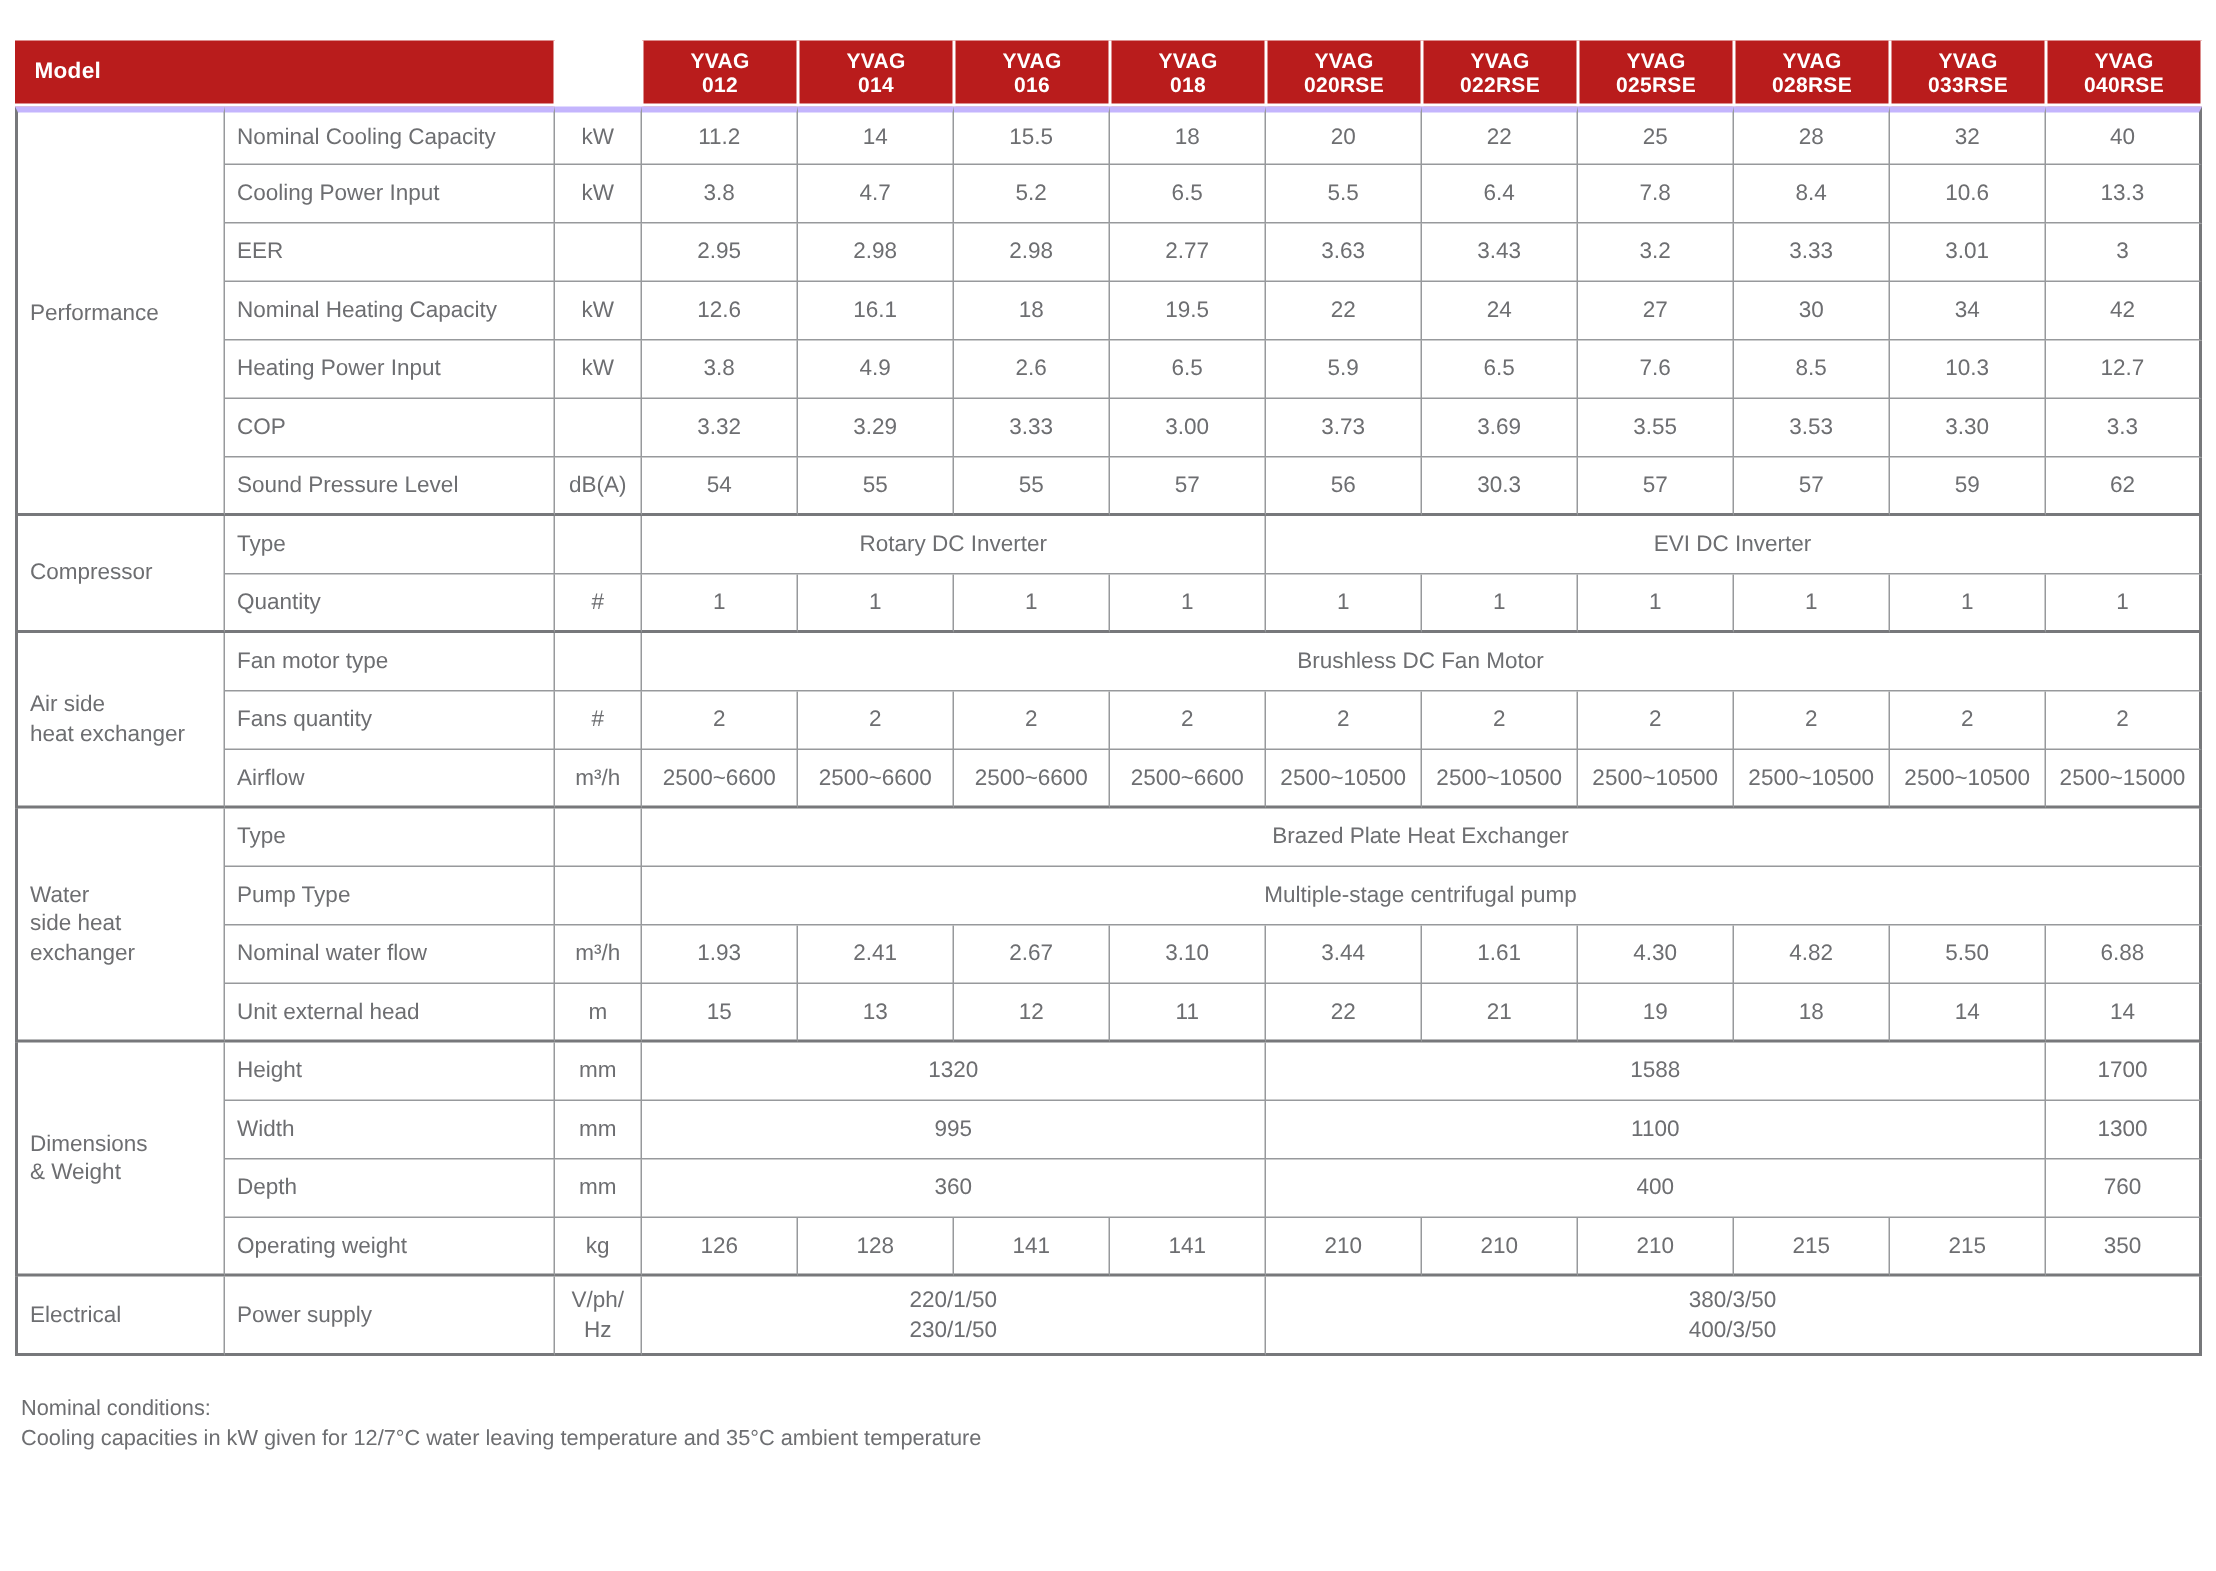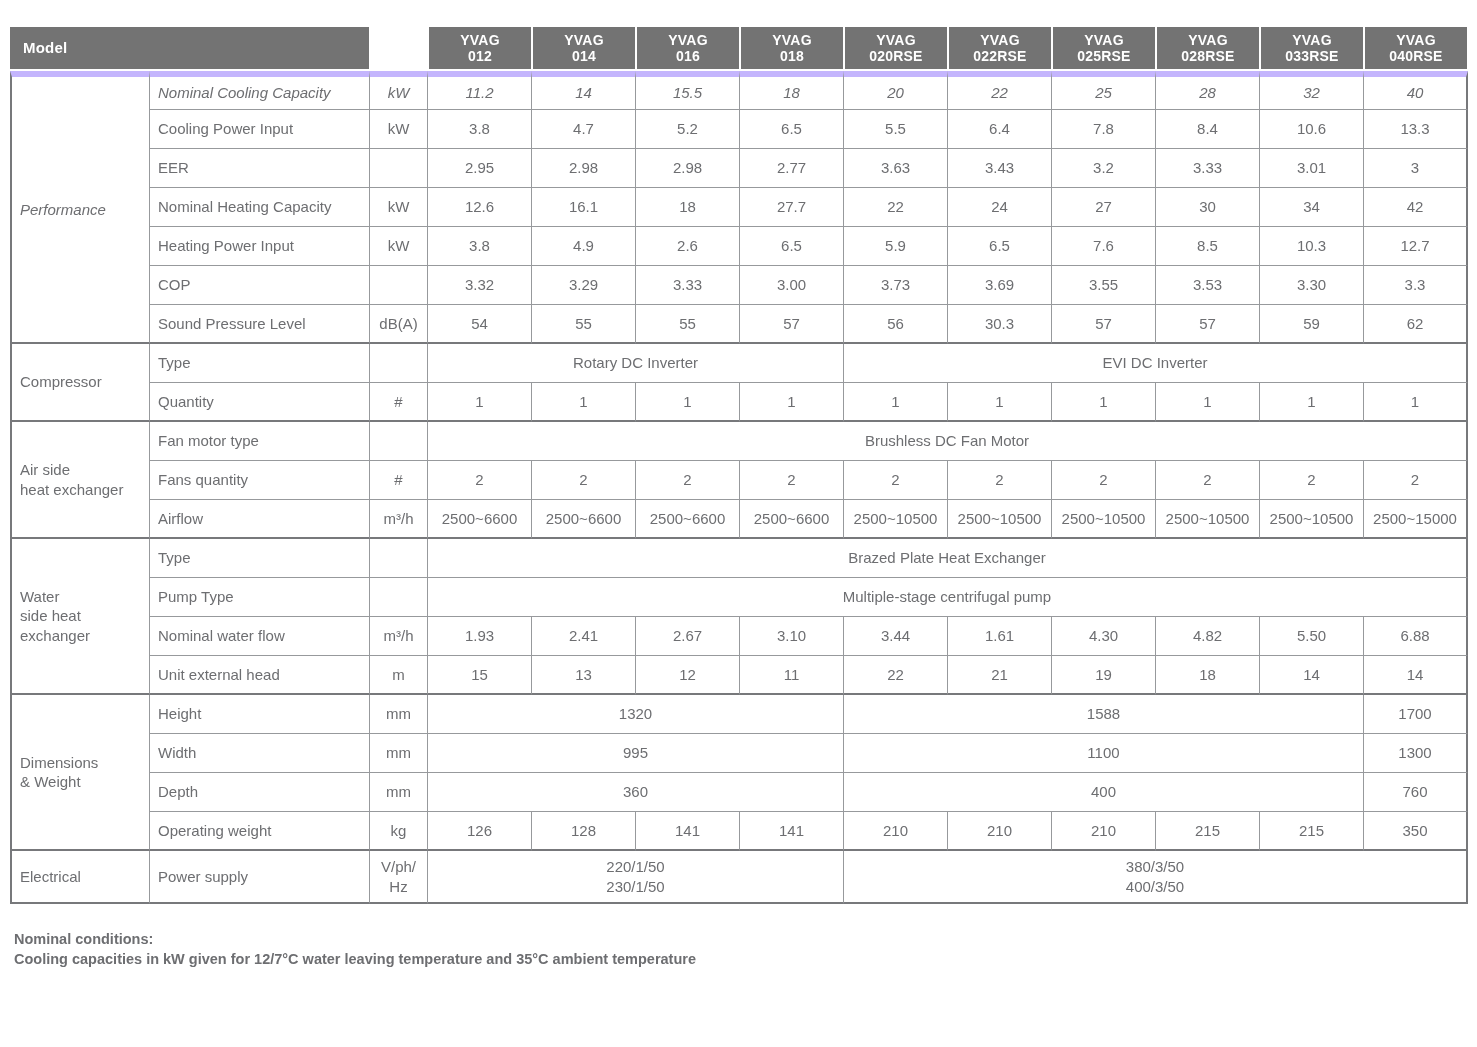--- a/index.html
+++ b/index.html
@@ -19,21 +19,21 @@
   table.spec {
     border-collapse:separate;
     border-spacing:0;
     table-layout:fixed;
     width:1458px;
     margin-top:21px;
   }
 
   
   th {
-    background:#737373;
+    background:#b91c1c;
     color:#ffffff;
     font-weight:bold;
     font-size:14px;
     line-height:1.15;
     height:44px;
     vertical-align:middle;
     text-align:center;
     padding:0;
     border-left:1px solid #ffffff;
     border-right:1px solid #ffffff;
@@ -57,33 +57,33 @@
     line-height:1.3;
     overflow:hidden;
   }
   td.section-label {
     text-align:left;
     padding-left:8px;
     border-left:2px solid #77787b;
     margin-left:36px;
   }
   td.row-label { text-align:left; padding-left:8px; }
-  tr.first-row td { border-top:6px solid #c4b5fd;font-style:italic; }
+  tr.first-row td { border-top:4px solid #c4b5fd; }
   td.sec-end { border-bottom:2px solid #77787b; }
   td.last-col { border-right:2px solid #77787b; }
   tr.tall td { height:53px; }
 
   .notes {
     margin:25px 0 0 4px;
     color:#6d6e71;
     font-size:14.5px;
     line-height:1.38;
     padding-bottom:16px;
   }
-  .notes div { margin:0;font-weight:bold; }
+  .notes div { margin:0; }
 </style>
 </head>
 <body>
 
 <div class="page">
 
 
   <table class="spec">
     <colgroup>
       <col style="width:140px">
@@ -191,21 +191,21 @@
           <td class="value-cell">3.33</td>
           <td class="value-cell">3.01</td>
           <td class="value-cell last-col">3</td>
         </tr>
         <tr>
           <td class="row-label">Nominal Heating Capacity</td>
           <td class="unit-cell">kW</td>
           <td class="value-cell">12.6</td>
           <td class="value-cell">16.1</td>
           <td class="value-cell">18</td>
-          <td class="value-cell">27.7</td>
+          <td class="value-cell">19.5</td>
           <td class="value-cell">22</td>
           <td class="value-cell">24</td>
           <td class="value-cell">27</td>
           <td class="value-cell">30</td>
           <td class="value-cell">34</td>
           <td class="value-cell last-col">42</td>
         </tr>
         <tr>
           <td class="row-label">Heating Power Input</td>
           <td class="unit-cell">kW</td>

